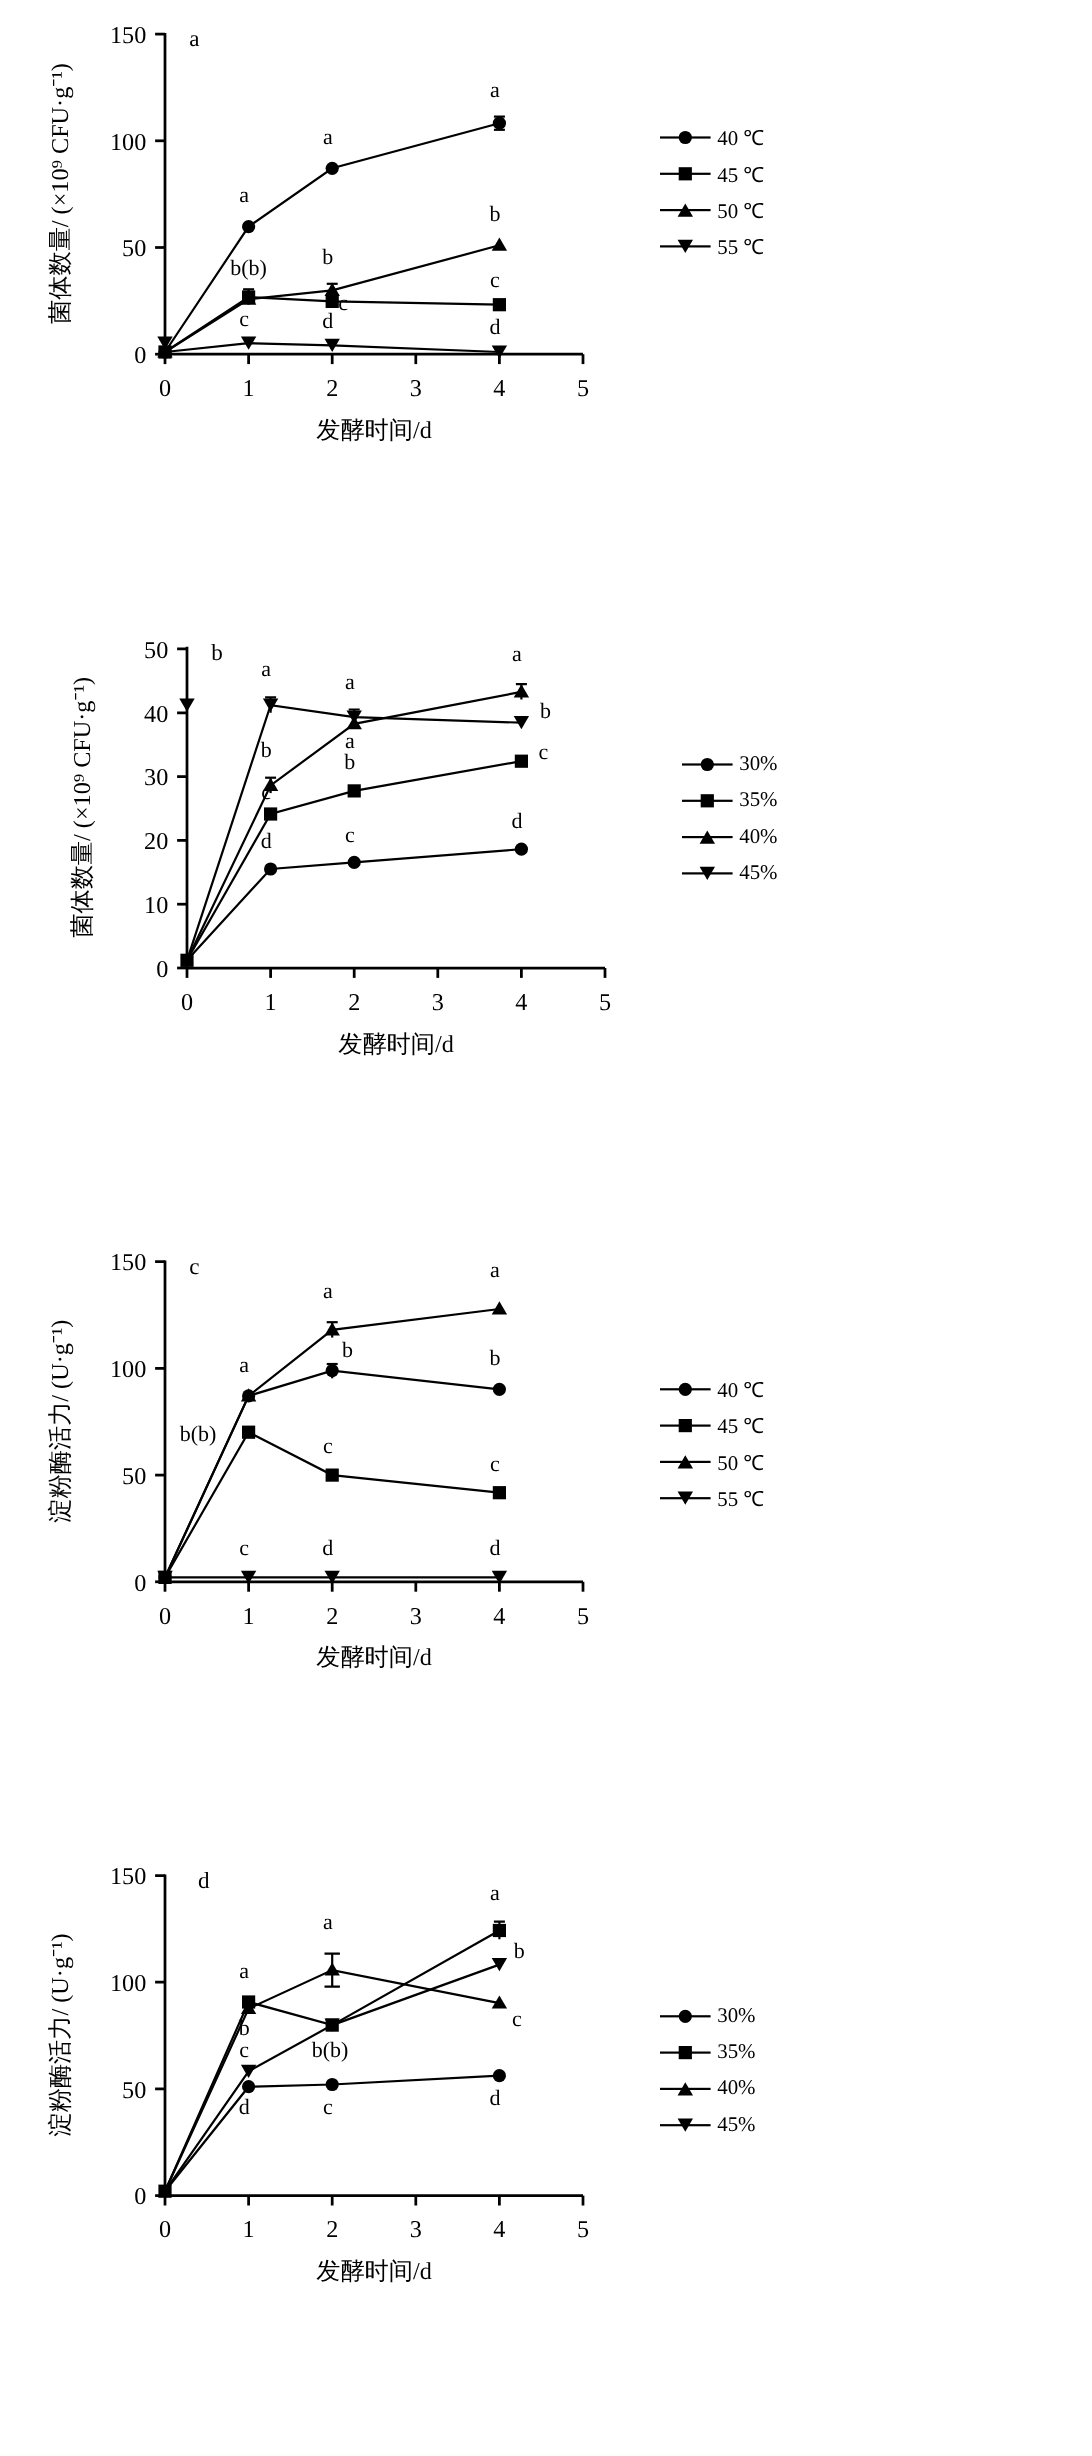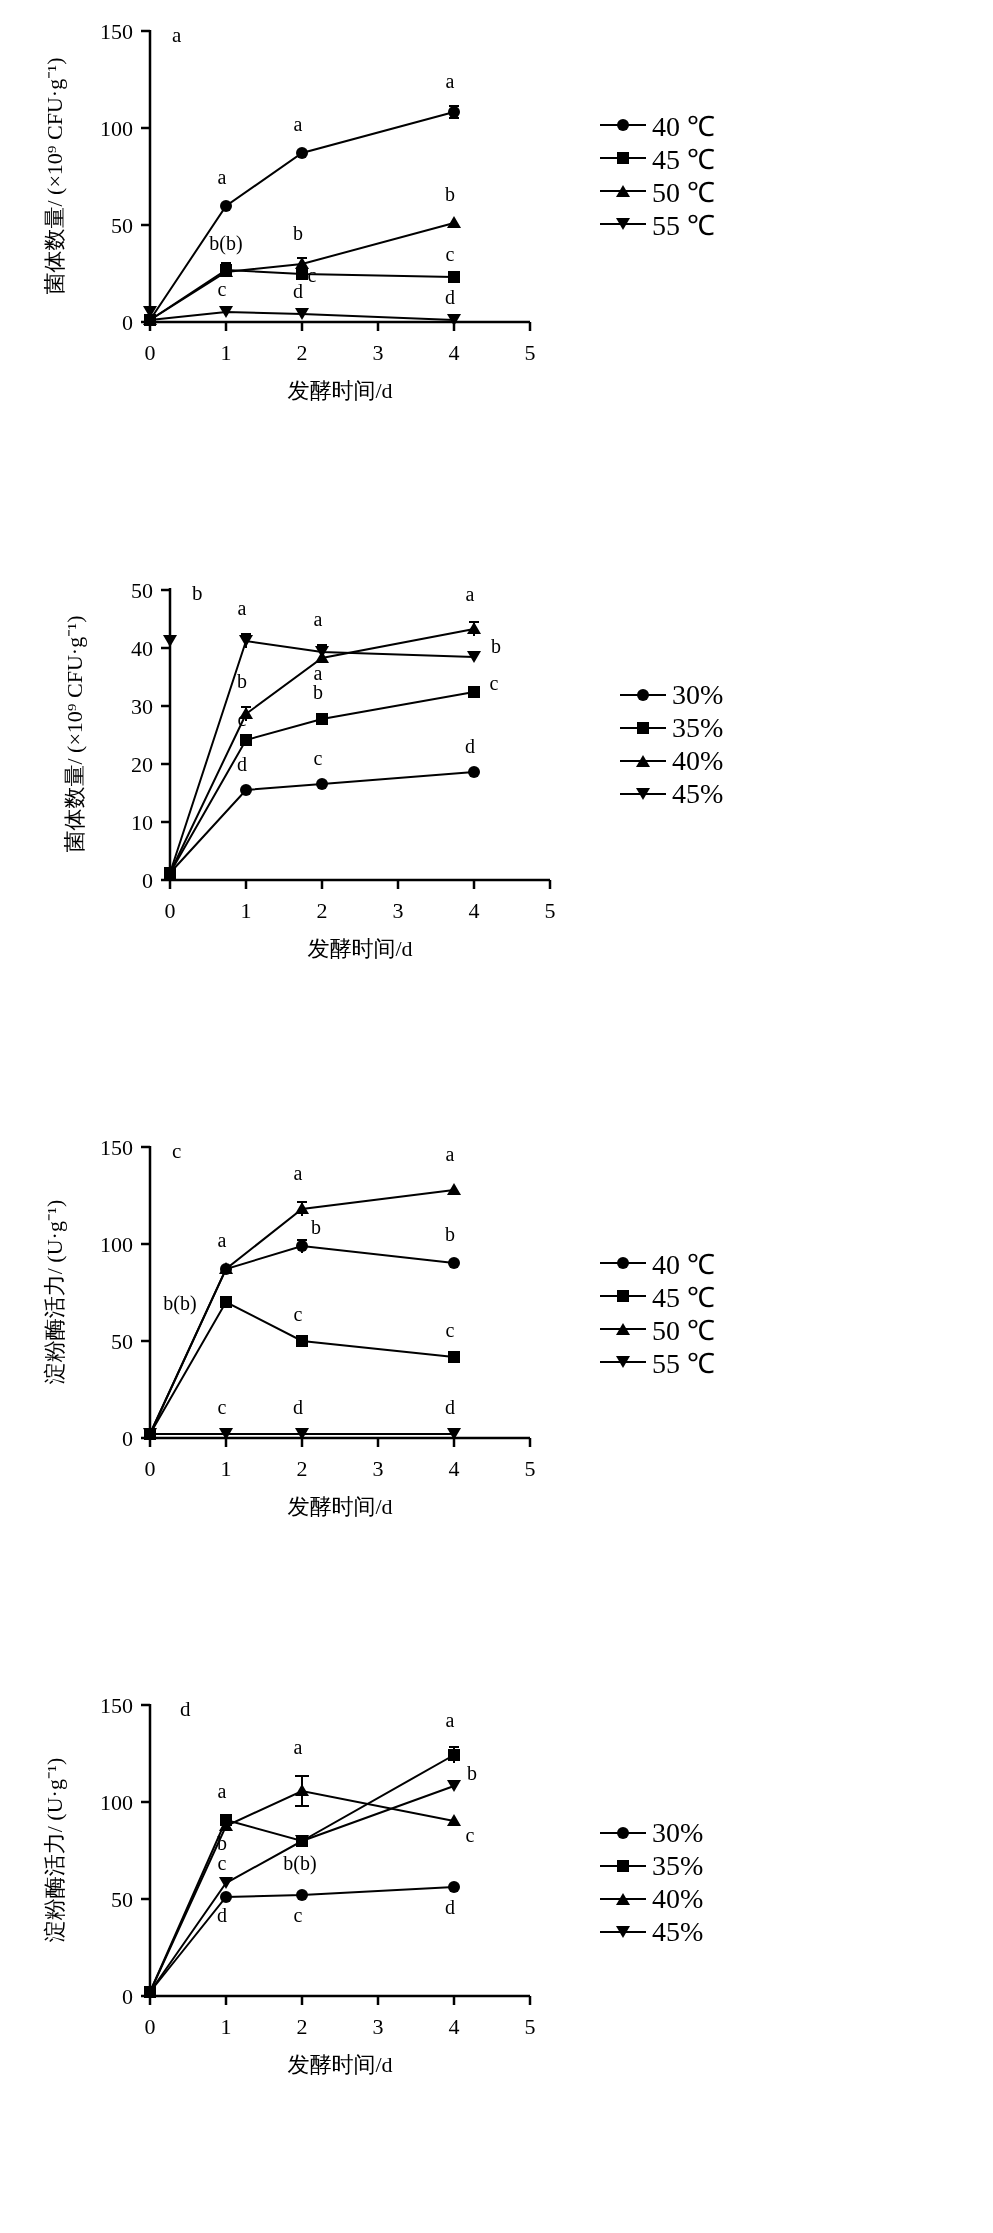--- a/index.html
+++ b/index.html
@@ -1,20 +1,20 @@
 <!DOCTYPE html>
 <html><head>
 <meta charset="utf-8">
 <style>
   html,body{margin:0;padding:0;background:#ffffff;}
   body{width:993px;height:2233px;font-family:"Liberation Serif",serif;color:#000;}
   .page{position:relative;width:993px;height:2233px;}
   .panel{position:relative;width:993px;height:558px;}
   svg{display:block;}
-  .legend{position:absolute;font-family:"Liberation Serif",serif;font-size:28px;}
+  .legend{position:absolute;font-family:"Liberation Serif",serif;font-size:19px;}
   .legend-row{display:flex;align-items:center;height:33px;}
   .legend-mark{width:46px;height:18px;position:relative;margin-right:6px;}
   .legend-mark .line{position:absolute;top:8px;left:0;width:46px;height:2px;background:#000;}
   .legend-mark .sym{position:absolute;left:15px;top:1px;width:16px;height:16px;}
   .legend-label{white-space:nowrap;}
   .axis-title{font-size:22px;}
   .tick-lbl{font-size:22px;}
   .ann{font-size:20px;}
   .panel-lbl{font-size:21px;}
 </style>

